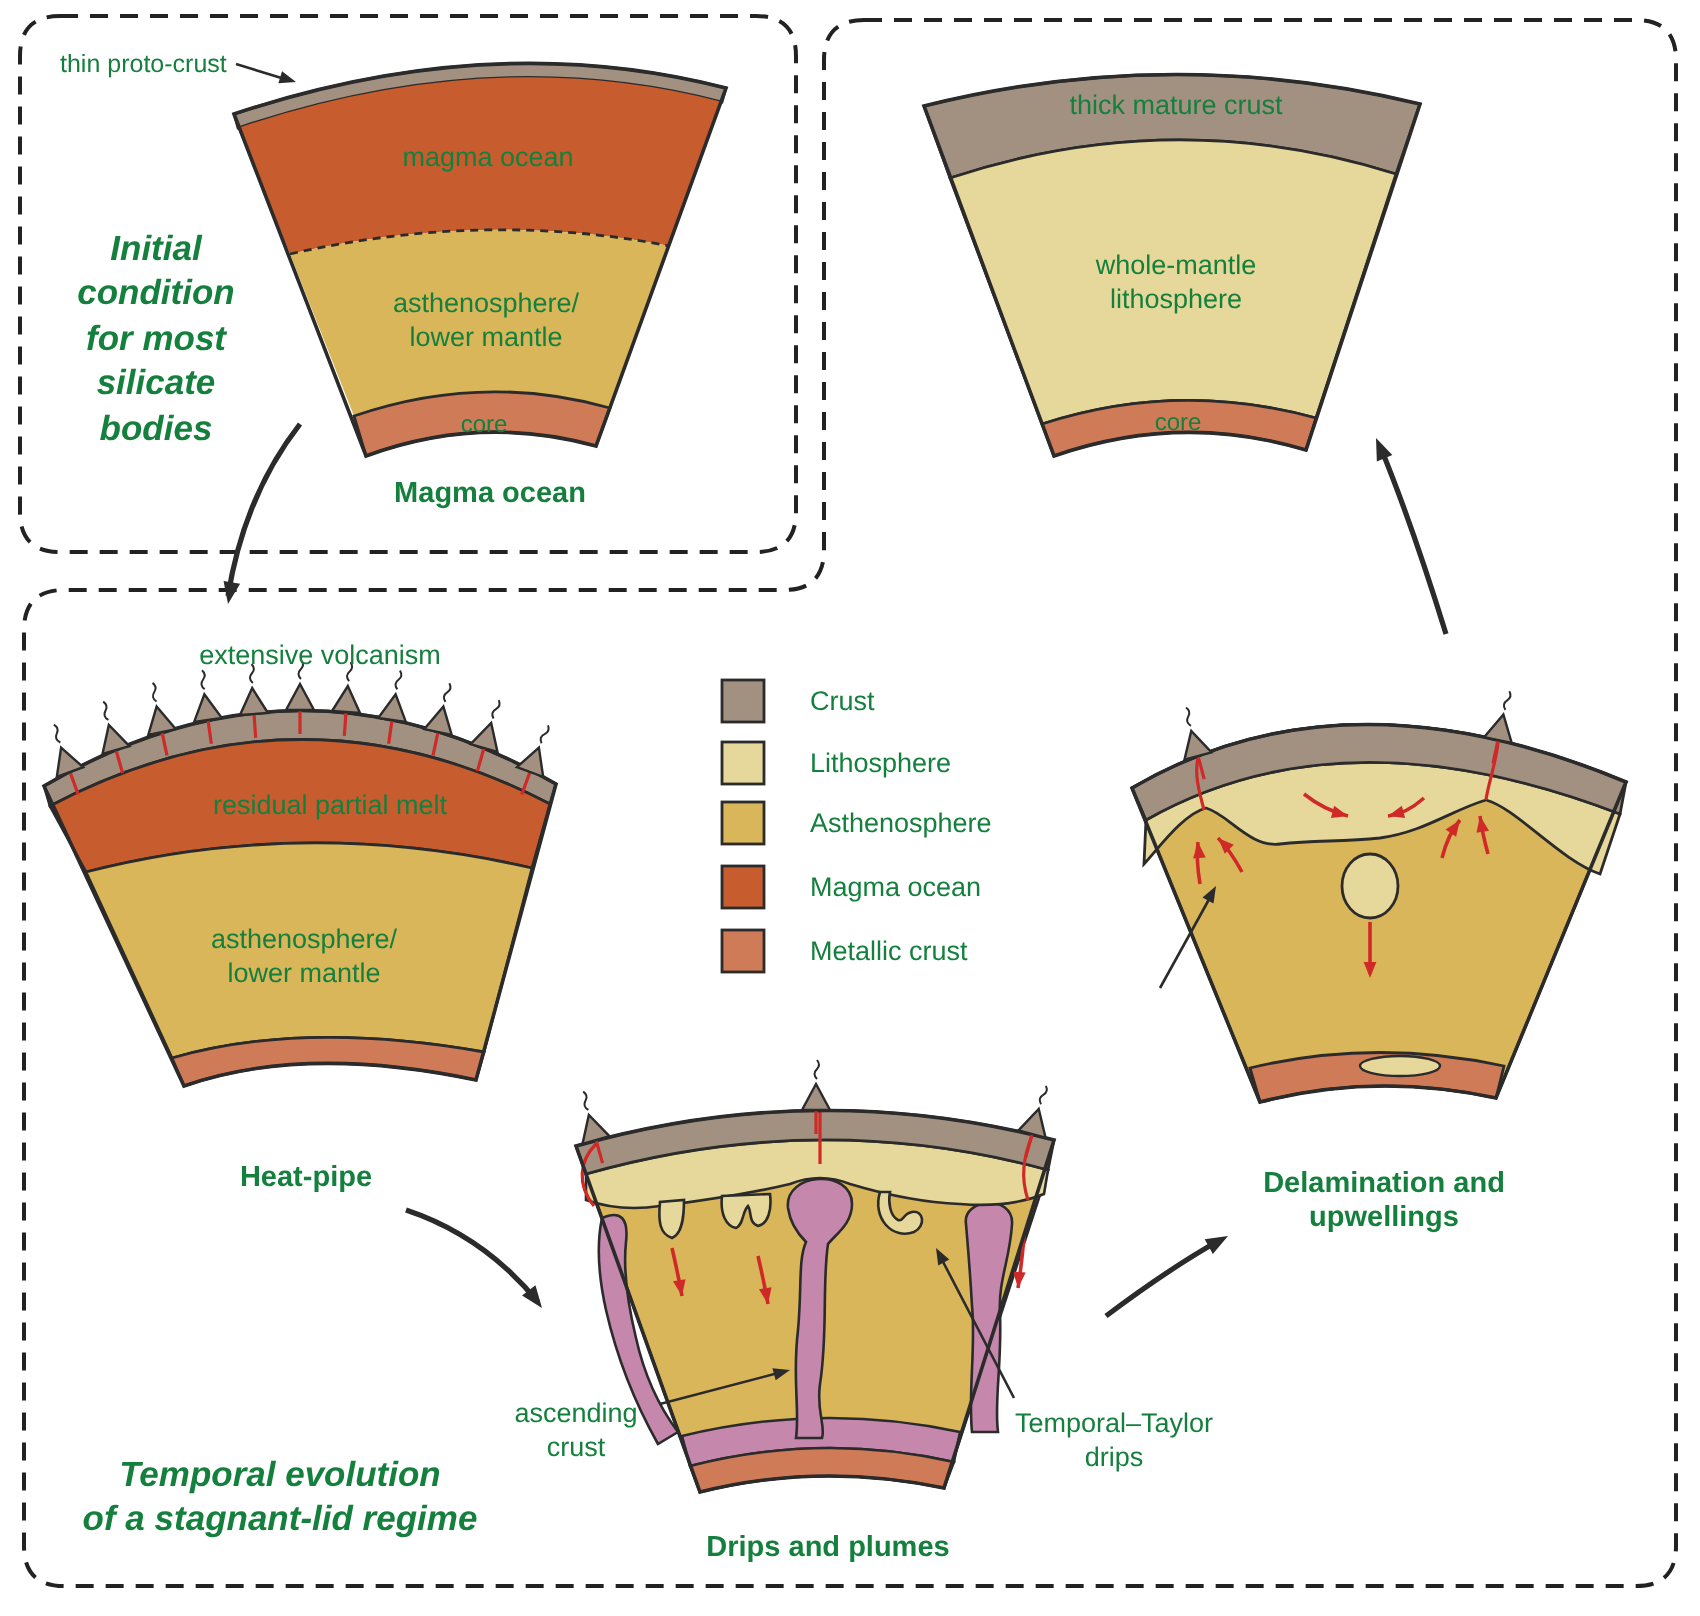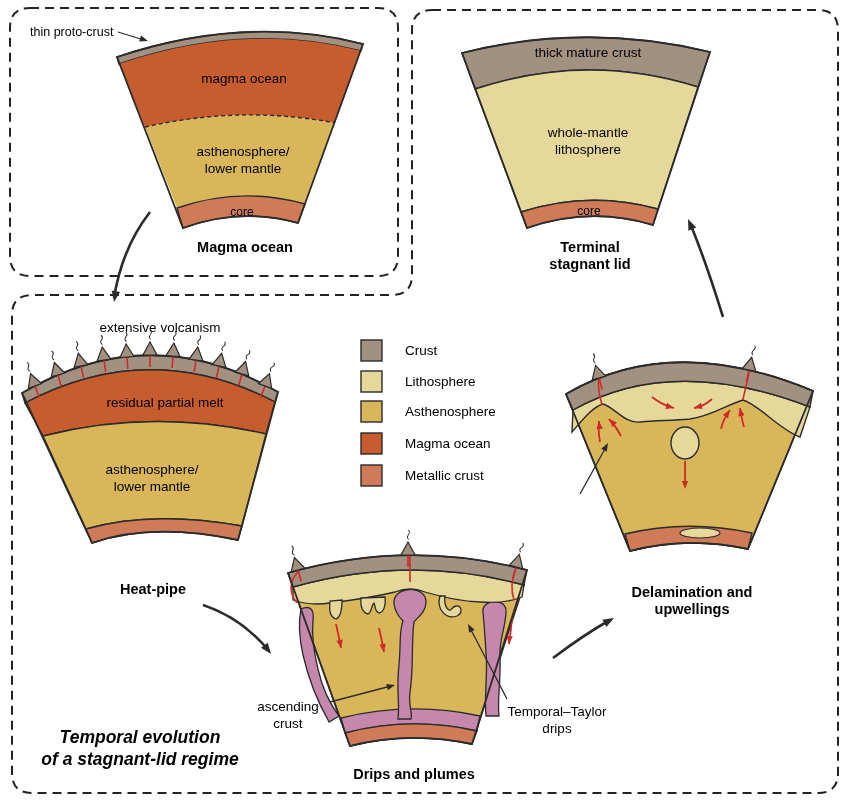--- a/index.html
+++ b/index.html
@@ -1,20 +1,20 @@
 <!DOCTYPE html>
 <html><head>
 <meta charset="utf-8">
 <style>
   html,body{margin:0;padding:0;background:#fff;}
   #stage{position:relative;width:850px;height:808px;background:#ffffff;overflow:hidden;
          font-family:"Liberation Sans", sans-serif;color:#1c1c1c;}
   #art{position:absolute;left:0;top:0;}
   .lbl{position:absolute;font-size:13.5px;line-height:1.25;white-space:pre-line;
-       text-align:center;transform:translateX(-50%);color:#000000;}
+       text-align:center;transform:translateX(-50%);color:#15803d;}
   .cap{font-weight:bold;font-size:14.5px;line-height:1.18;}
   .title{font-weight:bold;font-style:italic;font-size:17.5px;line-height:1.28;}
   .small{font-size:12px;text-align:right;}
   .leftal{text-align:left;transform:none;font-size:12.5px;}
 </style>
 </head>
 <body>
 
 <div id="stage">
 
@@ -155,32 +155,35 @@
     <path d="M507,699 L470,628"></path>
     <path d="M580,494 L606,447"></path>
   </g>
   <use href="#ah" transform="translate(148,41) rotate(17) scale(0.75)"></use>
   <use href="#ah" transform="translate(395,685) rotate(-15) scale(0.75)"></use>
   <use href="#ah" transform="translate(468,624) rotate(-118) scale(0.75)"></use>
   <use href="#ah" transform="translate(608,443) rotate(-61) scale(0.75)"></use>
 </svg>
 
   <div class="lbl leftal" style="left:30px;top:25px;">thin proto-crust</div>
+  <div class="lbl title" style="left:78px;top:113px;width:130px;">Initial
+condition
+for most
+silicate
+bodies</div>
   <div class="lbl" style="left:244px;top:71px;">magma ocean</div>
   <div class="lbl" style="left:243px;top:144px;">asthenosphere/
 lower mantle</div>
   <div class="lbl small" style="left:242px;top:205px;">core</div>
   <div class="lbl cap" style="left:245px;top:239px;">Magma ocean</div>
 
   <div class="lbl" style="left:588px;top:45px;">thick mature crust</div>
   <div class="lbl" style="left:588px;top:125px;">whole-mantle
 lithosphere</div>
   <div class="lbl small" style="left:589px;top:204px;">core</div>
-  <div class="lbl cap" style="left:590px;top:239px;">Terminal
-stagnant lid</div>
 
   <div class="lbl" style="left:160px;top:320px;">extensive volcanism</div>
   <div class="lbl" style="left:165px;top:395px;">residual partial melt</div>
   <div class="lbl" style="left:152px;top:462px;">asthenosphere/
 lower mantle</div>
   <div class="lbl cap" style="left:153px;top:581px;text-align:right;">Heat-pipe</div>
 
   <div class="lbl title" style="left:140px;top:726px;width:240px;">Temporal evolution
 of a stagnant-lid regime</div>
 

